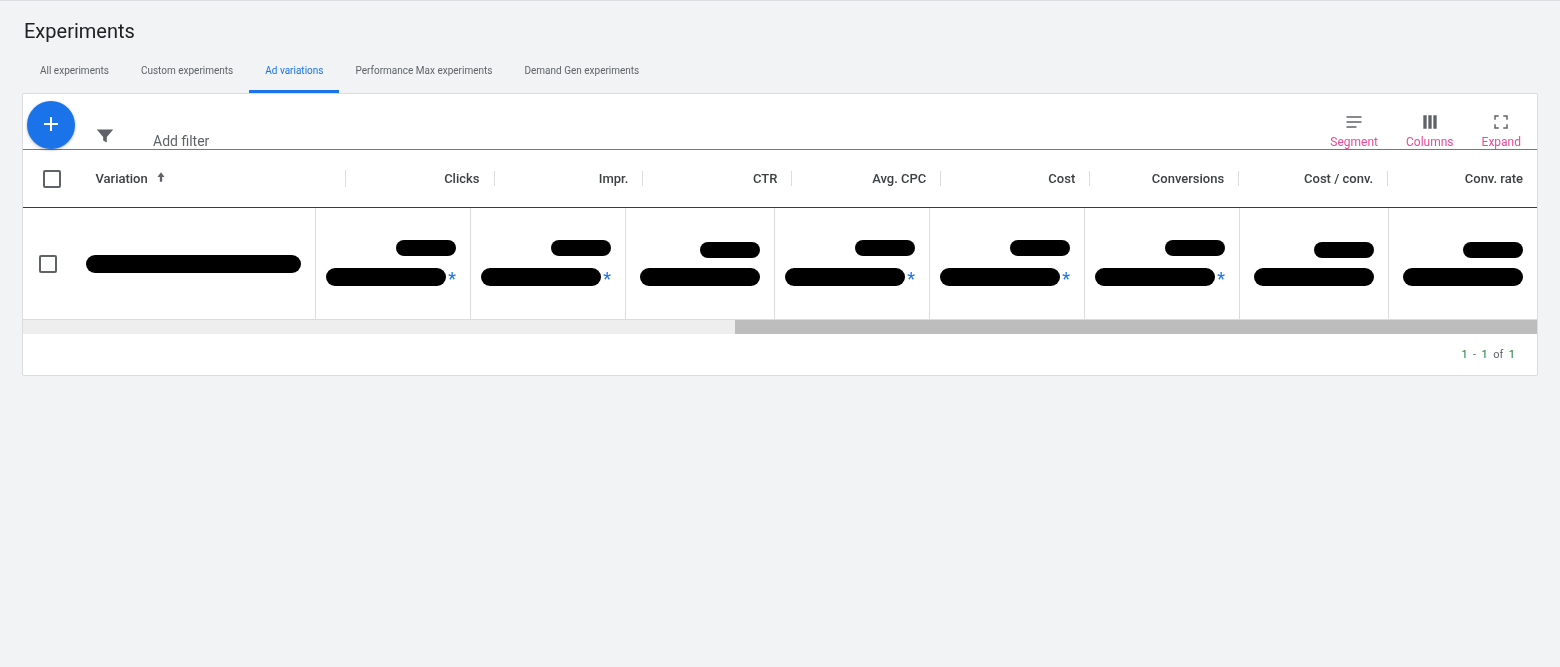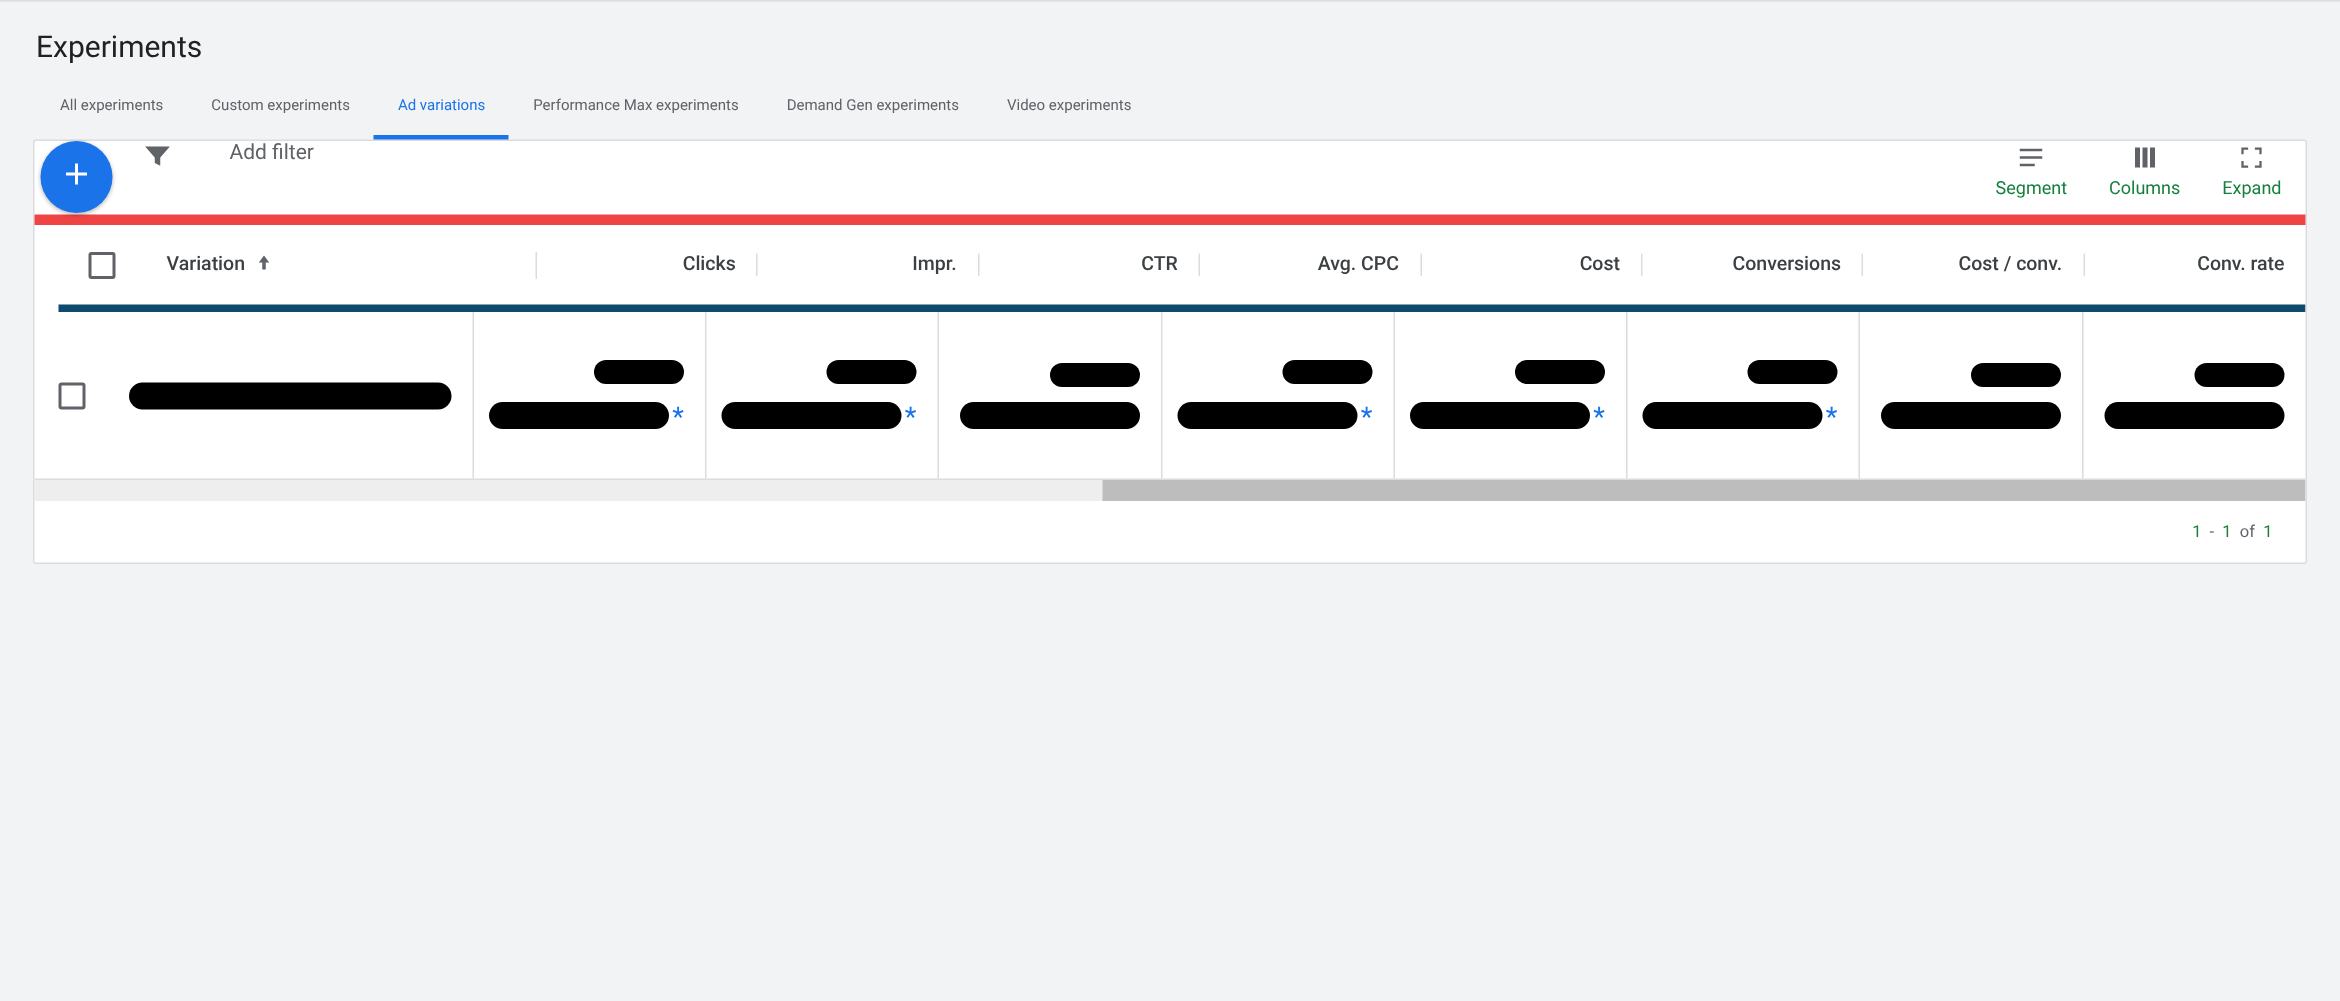--- a/index.html
+++ b/index.html
@@ -39,24 +39,24 @@
     border-bottom: 3px solid #1a73e8;
   }
   .panel {
     background: #fff;
     margin: 0 22px 0 22px;
     border: 1px solid #dadce0;
     border-radius: 2px;
   }
   .toolbar {
     display: flex;
-    align-items: flex-start;
+    align-items: flex-end;
     height: 56px;
     padding: 0 16px 0 4px;
-    border-bottom: 7px solid #ef4444;
+    border-bottom: 1px solid #ef4444;
   }
   .fab {
     width: 48px;
     height: 48px;
     border-radius: 50%;
     background: #1a73e8;
     display: flex;
     align-items: center;
     justify-content: center;
     margin: 0 18px 0 0;
@@ -78,36 +78,35 @@
     color: #5f6368;
     cursor: pointer;
   }
   .toolbar-spacer { flex: 1; }
   .tb-btn {
     display: flex;
     flex-direction: column;
     align-items: center;
     margin-left: 28px;
     cursor: pointer;
-    color: #15803d;
+    color: #ec4899;
     font-size: 12px;
   }
   .tb-btn .icon { height: 22px; display:flex; align-items:center; justify-content:center; }
   .tb-btn .icon svg { fill: #5f6368; }
   .tb-btn .lbl { margin-top: 2px; }
   .table {
     width: 100%;
     overflow-x: auto;
   }
   .thead {
     display: flex;
     height: 58px;
-    border-bottom: 5px solid #0c4a6e;
-    align-items: center;
-    margin-left: 16px;
+    border-bottom: 1px solid #0c4a6e;
+    align-items: center;
   }
   .th, .td {
     border-right: 1px solid #dadce0;
     padding: 0 14px;
     display: flex;
     align-items: center;
     font-size: 13px;
     color: #3c4043;
   }
   .th { font-weight: 500; }
@@ -191,21 +190,20 @@
 
 <div class="page">
   <div class="page-title">Experiments</div>
 
   <div class="tabs">
     <div class="tab">All experiments</div>
     <div class="tab">Custom experiments</div>
     <div class="tab active">Ad variations</div>
     <div class="tab">Performance Max experiments</div>
     <div class="tab">Demand Gen experiments</div>
-    <div class="tab">Video experiments</div>
   </div>
 
   <div class="panel">
     <div class="toolbar">
       <div class="fab">
         <span>
           <svg width="24" height="24" viewBox="0 0 24 24">
               <path d="M19 13H13V19H11V13H5V11H11V5H13V11H19V13Z"></path>
             </svg>
         </span>

